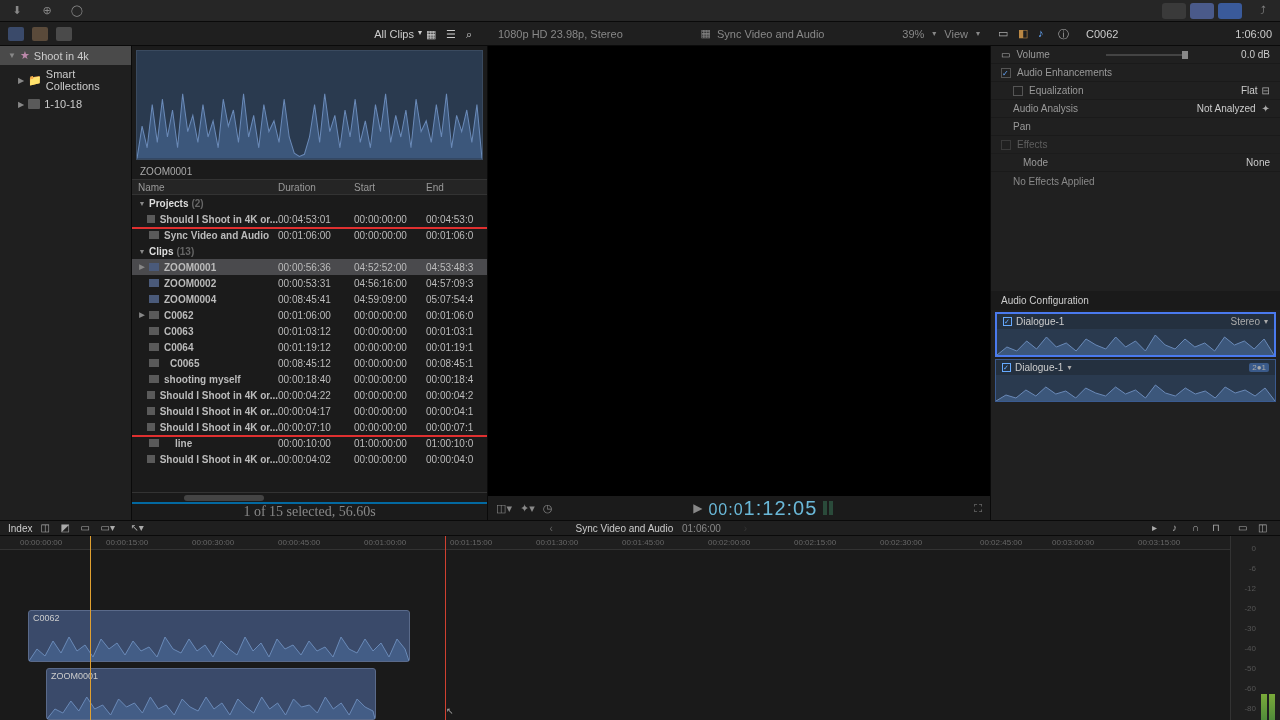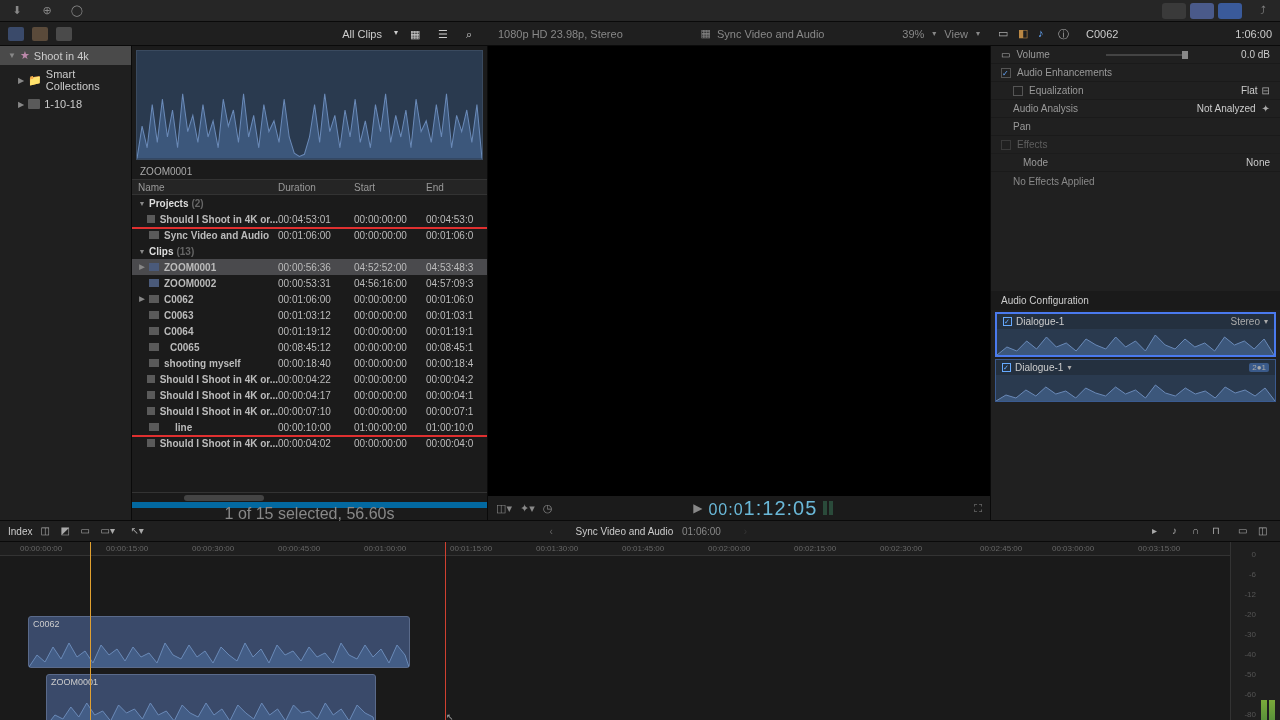--- a/index.html
+++ b/index.html
@@ -9,21 +9,21 @@
 .top-toolbar { height: 22px; background: #262626; border-bottom: 1px solid #0a0a0a; display: flex; align-items: center; padding: 0 8px; gap: 12px; }
 .top-toolbar .icon-btn { width: 18px; height: 14px; display: flex; align-items: center; justify-content: center; color: #888; }
 .top-right { margin-left: auto; display: flex; gap: 4px; }
 .view-toggle { width: 24px; height: 16px; background: #3a3a3a; border-radius: 3px; }
 .view-toggle.active { background: #4a5a8a; }
 
 
 .sec-toolbar { height: 24px; background: #1f1f1f; border-bottom: 1px solid #0a0a0a; display: flex; align-items: center; }
 .sec-left { display: flex; align-items: center; gap: 8px; padding: 0 8px; }
 .sec-left .ic { width: 16px; height: 14px; background: #3a4a6a; border-radius: 2px; }
-.clips-filter { margin-left: auto; padding-right: 6px; display:flex; align-items:flex-start; gap:12px; color:#ccc; }
+.clips-filter { margin-left: auto; padding-right: 6px; display:flex; align-items:flex-start; gap:4px; color:#ccc; }
 .clips-filter .ib { width:16px; height:12px; }
 .viewer-info { flex: 1; display: flex; align-items: center; justify-content: space-between; padding: 0 10px; color: #888; }
 .inspector-hdr { width: 290px; display: flex; align-items: center; padding: 0 8px; gap: 6px; }
 .inspector-hdr .ii { width: 14px; height: 14px; }
 .insp-title { margin-left: 8px; color: #ccc; }
 .insp-time { margin-left: auto; color: #ccc; }
 
 
 .main { display: flex; height: 474px; }
 .sidebar { width: 132px; background: #1f1f1f; border-right: 1px solid #0a0a0a; }
@@ -49,21 +49,21 @@
 .bt-row.group { color: #ddd; }
 .bt-row.sel { background: #4a4a4d; }
 .bt-row .c1 { width: 146px; display: flex; align-items: center; gap: 3px; padding-left: 6px; overflow: hidden; white-space: nowrap; font-weight: bold; }
 .bt-row .c2 { width: 76px; }
 .bt-row .c3 { width: 72px; }
 .bt-row .c4 { width: 58px; }
 .bt-row .rtri { font-size: 7px; color: #888; width: 8px; display: inline-block; text-align: center;}
 .bt-row .rico { width: 10px; height: 8px; background: #5a5a5a; display: inline-block; }
 .bt-row .rico.audio { background: #4a5a7a; }
 .highlight-box { position: absolute; border: 2px solid #e03030; pointer-events: none; left: -10px; right: -4px; }
-.status-bar { height: 18px; display:flex; align-items:center; justify-content:center; color:#888; font-size:16px; border-top:6px solid #0369a1;}
+.status-bar { height: 18px; display:flex; align-items:center; justify-content:center; color:#888; font-size:14px; border-top:2px solid #0369a1;font-family:Liberation Serif, serif;}
 .hscroll { height:10px; background:#1a1a1a; border-top:1px solid #333;}
 .hscroll-thumb { height:6px; width:80px; background:#444; margin:2px 0 0 52px; border-radius:3px;}
 
 .viewer { flex: 1; background: #000; position: relative; }
 .viewer-canvas { position:absolute; inset: 0; background:#000;}
 
 .inspector { width: 290px; background: #202020; border-left: 1px solid #0a0a0a; font-size: 10px; }
 .insp-row { display: flex; align-items: center; padding: 3px 10px; height: 18px; border-bottom: 1px solid #1a1a1a; }
 .insp-row .lbl { flex: 1; color: #999; }
 .insp-row .val { color: #ccc; padding-left: 45px; }
@@ -87,21 +87,21 @@
 .vc-center { flex:1; display:flex; align-items:center; justify-content:center; gap:6px;}
 .tc-display { font-family: monospace; font-size: 16px; color: #6ab8d8; letter-spacing: 1px;}
 .tc-display .big { font-size: 20px; }
 .play-btn { color:#888; font-size:12px;}
 .meters { display:flex; gap:2px; height:14px;}
 .meters .m { width:4px; background:#2a4a3a;}
 .vc-right .fs { color:#888;}
 .save-preset { position:absolute; right:4px; bottom:4px; font-size:10px; color:#999; padding:2px 6px;}
 
 
-.timeline-hdr { height: 22px; background: #1f1f1f; border-top: 1px solid #0a0a0a; border-bottom:1px solid #0a0a0a; display: flex; align-items: center; padding: 0 8px; gap: 8px; font-size: 10px;}
+.timeline-hdr { height: 16px; background: #1f1f1f; border-top: 1px solid #0a0a0a; border-bottom:1px solid #0a0a0a; display: flex; align-items: center; padding: 0 8px; gap: 8px; font-size: 10px;}
 .tl-index { color:#ccc;}
 .tl-tools { display:flex; gap:6px;}
 .tl-tools .t { width:14px; height:12px;}
 .tl-title { flex:1; text-align:center; color:#ccc;}
 .tl-title .arr { color:#666; margin:0 20px;}
 .tl-dur { color:#888; margin-left:6px;}
 .tl-right { display:flex; gap:6px;}
 .tl-right .t { width:14px; height:12px;}
 
 .timeline { height: 202px; background: #1a1a1a; display: flex; position:relative;}
@@ -262,20 +262,30 @@
           </div>
           <div class="bt-row ">
             <div class="c1">
               <span class="rtri"></span>
               <span class="rico audio"></span>
               <span style="margin-left:2px">ZOOM0002</span>
             </div>
             <div class="c2">00:00:53:31</div>
             <div class="c3">04:56:16:00</div>
             <div class="c4">04:57:09:3</div>
+          </div>
+          <div class="bt-row ">
+            <div class="c1">
+              <span class="rtri"></span>
+              <span class="rico audio"></span>
+              <span style="margin-left:2px">ZOOM0004</span>
+            </div>
+            <div class="c2">00:08:45:41</div>
+            <div class="c3">04:59:09:00</div>
+            <div class="c4">05:07:54:4</div>
           </div>
           <div class="bt-row ">
             <div class="c1">
               <span class="rtri">▶</span>
               <span class="rico "></span>
               <span style="margin-left:2px">C0062</span>
             </div>
             <div class="c2">00:01:06:00</div>
             <div class="c3">00:00:00:00</div>
             <div class="c4">00:01:06:0</div>

